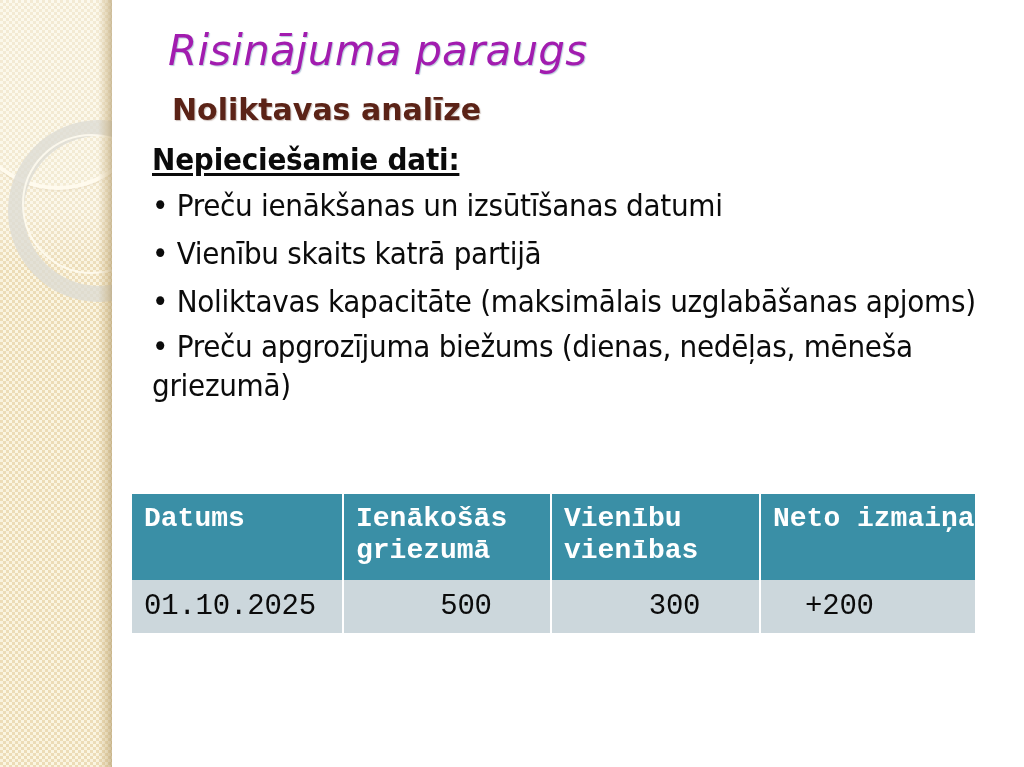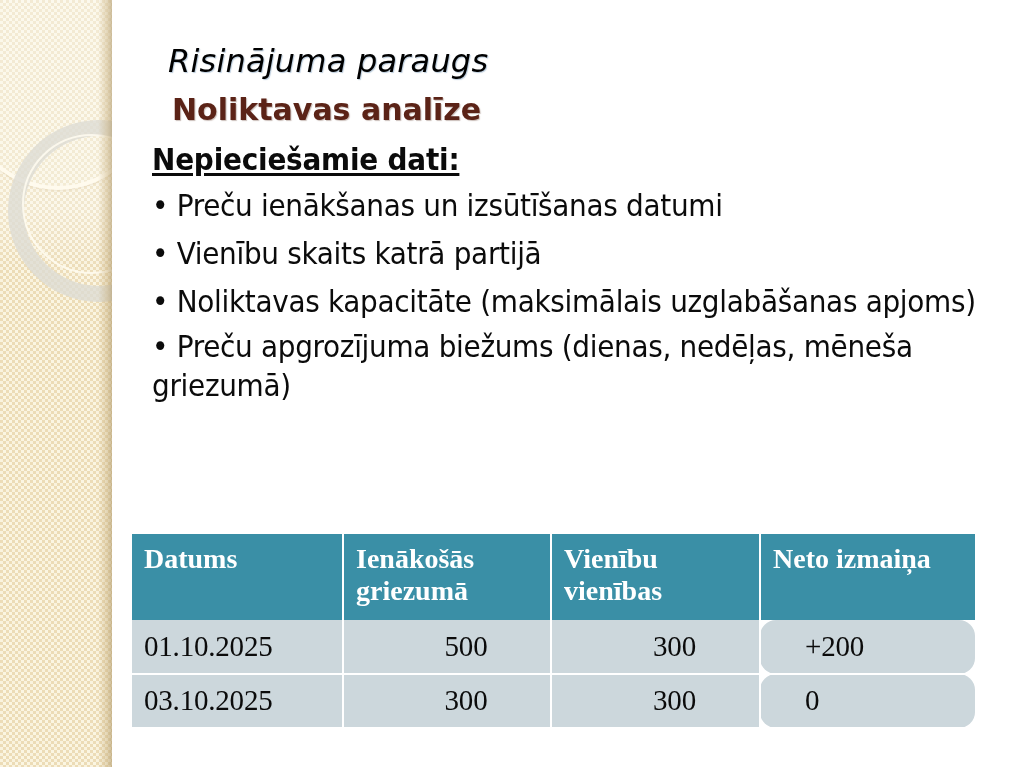--- a/index.html
+++ b/index.html
@@ -92,27 +92,27 @@
     position: absolute;
     right: 0; top: 0;
     width: 14px; height: 100%;
     background: linear-gradient(90deg, rgba(205,182,134,0) 0%, rgba(198,174,126,.45) 65%, rgba(170,146,98,.55) 100%);
   }
 
   
   #title {
     position: absolute;
     left: 168px;
-    top: 42px;
+    top: 26px;
     font-family: "DejaVu Sans", sans-serif;
     font-style: italic;
     font-weight: 400;
-    font-size: 32px;
+    font-size: 42px;
     letter-spacing: .2px;
-    color: #000000;
+    color: #a21caf;
     text-shadow: 1px 1px 1px rgba(130,160,190,.55);
     white-space: nowrap;
   }
   #subtitle {
     position: absolute;
     left: 172px;
     top: 92px;
     font-family: "DejaVu Sans", sans-serif;
     font-weight: 700;
     font-size: 30px;
@@ -144,25 +144,25 @@
     letter-spacing: -.3px;
     margin-top: 9px;
     white-space: pre-wrap;
   }
   .bullet-line.tight { margin-top: 6px; }
 
   
   #data-table {
     position: absolute;
     left: 132px;
-    top: 534px;
+    top: 494px;
     width: 843px;
     border-collapse: collapse;
     table-layout: fixed;
-    font-family: Liberation Serif, serif;
+    font-family: Liberation Mono, monospace;
   }
   #data-table col.c0 { width: 211px; }
   #data-table col.c1 { width: 208px; }
   #data-table col.c2 { width: 209px; }
   #data-table col.c3 { width: 215px; }
 
   #data-table thead th {
     background: #3a8fa6;
     color: #ffffff;
     font-size: 28px;
@@ -180,21 +180,21 @@
   #data-table tbody td {
     font-size: 29px;
     color: #0b0b0b;
     padding: 9px 8px 9px 12px;
     border-right: 2px solid #ffffff;
     border-bottom: 2px solid #ffffff;
     height: 54px;
     box-sizing: border-box;
     letter-spacing: -.2px;
   }
-  #data-table tbody td:last-child { border-right: none; border-radius: 16px; }
+  #data-table tbody td:last-child { border-right: none; }
   #data-table tbody tr.even td { background: #ccd7dc; }
   #data-table tbody tr.odd  td { background: #e9eef1; }
 
   #data-table tbody td.num {
     text-align: center;
     padding-left: 46px;
   }
   #data-table tbody td.net {
     text-align: left;
     padding-left: 44px;
@@ -240,22 +240,16 @@
         <th>Neto izmaiņa</th>
       </tr>
     </thead>
     <tbody>
       <tr class="even">
         <td>01.10.2025</td>
         <td class="num">500</td>
         <td class="num">300</td>
         <td class="net">+200</td>
       </tr>
-      <tr class="even">
-        <td>03.10.2025</td>
-        <td class="num">300</td>
-        <td class="num">300</td>
-        <td class="net">0</td>
-      </tr>
     </tbody>
   </table>
 
 </div>
 
 </body></html>

